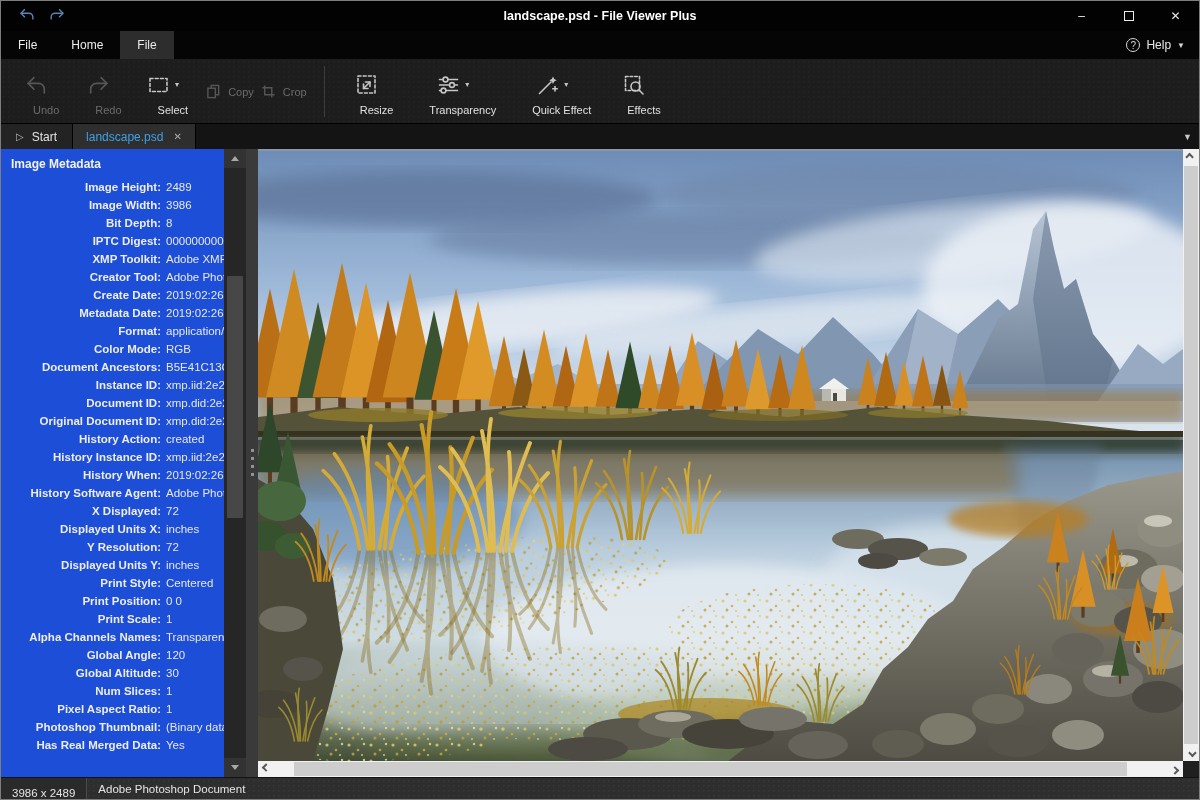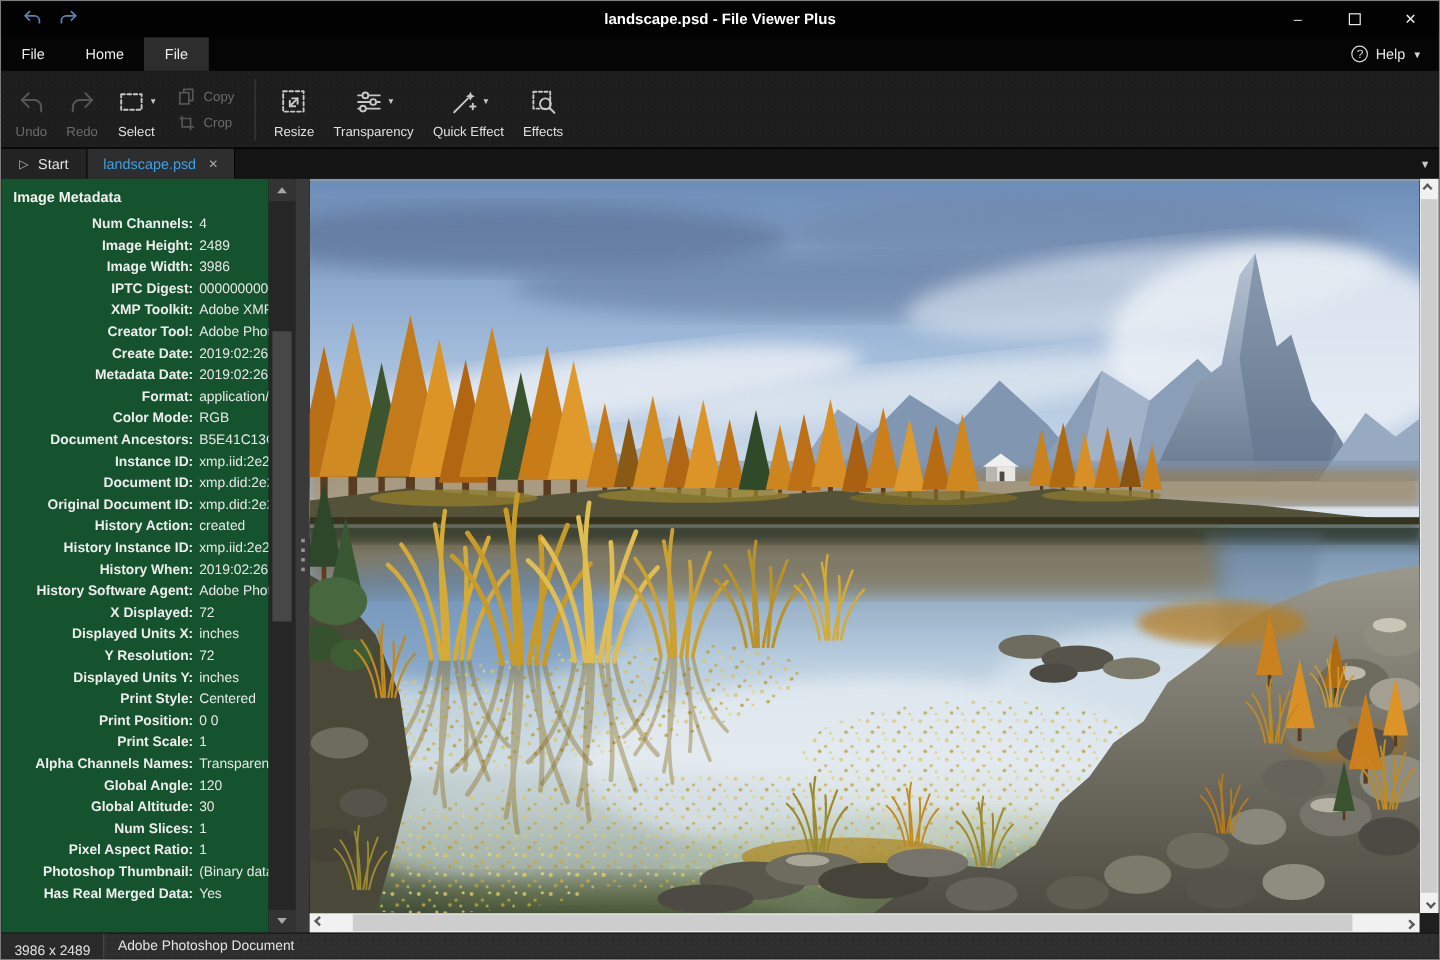--- a/index.html
+++ b/index.html
@@ -23,44 +23,44 @@
   .helpzone{margin-left:auto;display:flex;align-items:center;gap:6px;padding-right:14px;font-size:12px;color:#e8e8e8;}
   .helpcirc{width:14px;height:14px;border:1px solid #d6d6d6;border-radius:50%;font-size:10px;display:flex;
             align-items:center;justify-content:center;color:#d6d6d6;}
   .tinycaret{font-size:8px;color:#d6d6d6;}
 
   
   .ribbon{height:64px;background:#1d1d1d;display:flex;align-items:stretch;padding:2px 4px 1px 4px;
           background-image:radial-gradient(rgba(255,255,255,.025) 1px,transparent 1px);background-size:5px 5px;}
   .rbtn{display:flex;flex-direction:column;align-items:center;justify-content:flex-end;padding:4px 8px 6px;gap:5px;}
   .ric{height:28px;display:flex;align-items:center;gap:4px;}
-  .rlabel{font-size:11px;color:#e0e0e0;white-space:nowrap;}
+  .rlabel{font-size:11px;color:#e0e0e0;white-space:nowrap;margin-left:20px;}
   .rbtn svg{stroke:#c6c6c6;fill:none;stroke-width:1.6;stroke-linecap:round;stroke-linejoin:round;}
   .rbtn.disabled svg{stroke:#565656;}
   .rbtn.disabled .rlabel{color:#6b6b6b;}
   .caret{font-size:8px;color:#c6c6c6;line-height:1;}
-  .smallcol{display:flex;flex-direction:column;justify-content:center;gap:7px;padding:0 10px;}
+  .smallcol{display:flex;flex-direction:row;justify-content:space-between;gap:7px;padding:0 10px;}
   .sbtn{display:flex;align-items:center;gap:7px;font-size:11px;color:#6b6b6b;}
   .sbtn svg{width:15px;height:15px;stroke:#565656;fill:none;stroke-width:1.5;}
   .rsep{width:1px;background:#3c3c3c;margin:5px 7px;}
 
   
   .tabstrip{height:26px;background:#141414;display:flex;align-items:stretch;border-top:1px solid #000;}
   .starttab{display:flex;align-items:center;gap:8px;padding:0 15px;background:#232323;font-size:12px;
             color:#e2e2e2;border-right:1px solid #000;}
   .play{color:#b9b9b9;font-size:10px;}
   .doctab{display:flex;align-items:center;gap:10px;padding:0 13px;background:#2e2e2e;font-size:12px;
           color:#3da1e8;border-right:1px solid #000;}
   .tabclose{color:#ababab;font-size:10px;}
   .strip-caret{margin-left:auto;align-self:center;padding-right:7px;color:#c9c9c9;font-size:9px;}
 
   
   .content{display:flex;height:628px;}
 
-  .sidebar{width:223px;background:#14532d;overflow:hidden;font-size:11.5px;}
+  .sidebar{width:223px;background:#1d4ed8;overflow:hidden;font-size:11.5px;}
   .meta-header{font-weight:bold;font-size:12px;padding:8px 0 7px 10px;color:#f2f2f2;}
   .meta-row{display:flex;height:18px;align-items:center;}
   .meta-key{width:160px;text-align:right;font-weight:bold;color:#ededed;flex:none;white-space:nowrap;font-size:11.5px;}
   .meta-value{padding-left:5px;color:#e8e8e8;white-space:nowrap;overflow:hidden;}
 
   .side-scroll{width:22px;background:#262626;display:flex;flex-direction:column;}
   .ss-btn{height:19px;background:#333333;display:flex;align-items:center;justify-content:center;}
   .tri-up{width:0;height:0;border-left:4px solid transparent;border-right:4px solid transparent;border-bottom:5px solid #a8a8a8;}
   .tri-down{width:0;height:0;border-left:4px solid transparent;border-right:4px solid transparent;border-top:5px solid #a8a8a8;}
   .ss-track{flex:1;position:relative;background:#262626;}
@@ -248,35 +248,35 @@
     </div>
     <span class="strip-caret">▼</span>
   </div>
 
   <div class="content">
 
     <div class="sidebar">
       <div class="meta-header">Image Metadata</div>
       <div>
 
-          <div class="meta-row">
-            <span class="meta-key">Num Channels:</span>
-            <span class="meta-value">4</span>
-          </div>
 
           <div class="meta-row">
             <span class="meta-key">Image Height:</span>
             <span class="meta-value">2489</span>
           </div>
 
           <div class="meta-row">
             <span class="meta-key">Image Width:</span>
             <span class="meta-value">3986</span>
           </div>
 
+          <div class="meta-row">
+            <span class="meta-key">Bit Depth:</span>
+            <span class="meta-value">8</span>
+          </div>
 
           <div class="meta-row">
             <span class="meta-key">IPTC Digest:</span>
             <span class="meta-value">0000000000000...</span>
           </div>
 
           <div class="meta-row">
             <span class="meta-key">XMP Toolkit:</span>
             <span class="meta-value">Adobe XMP Co...</span>
           </div>

